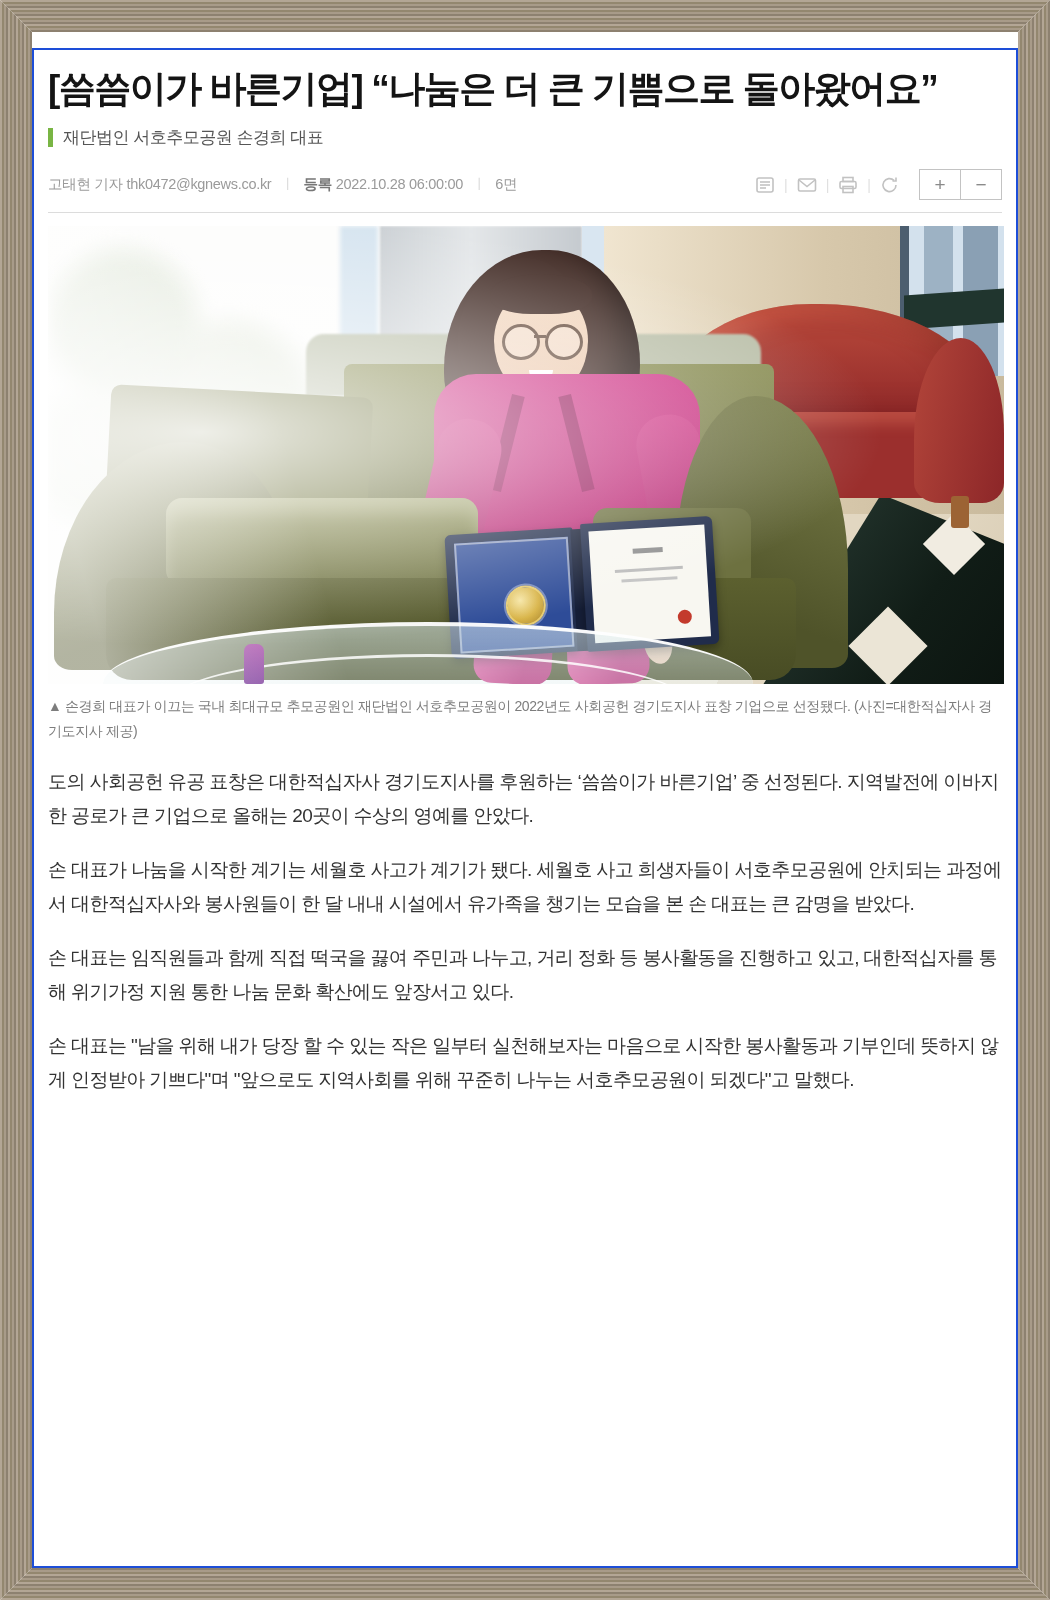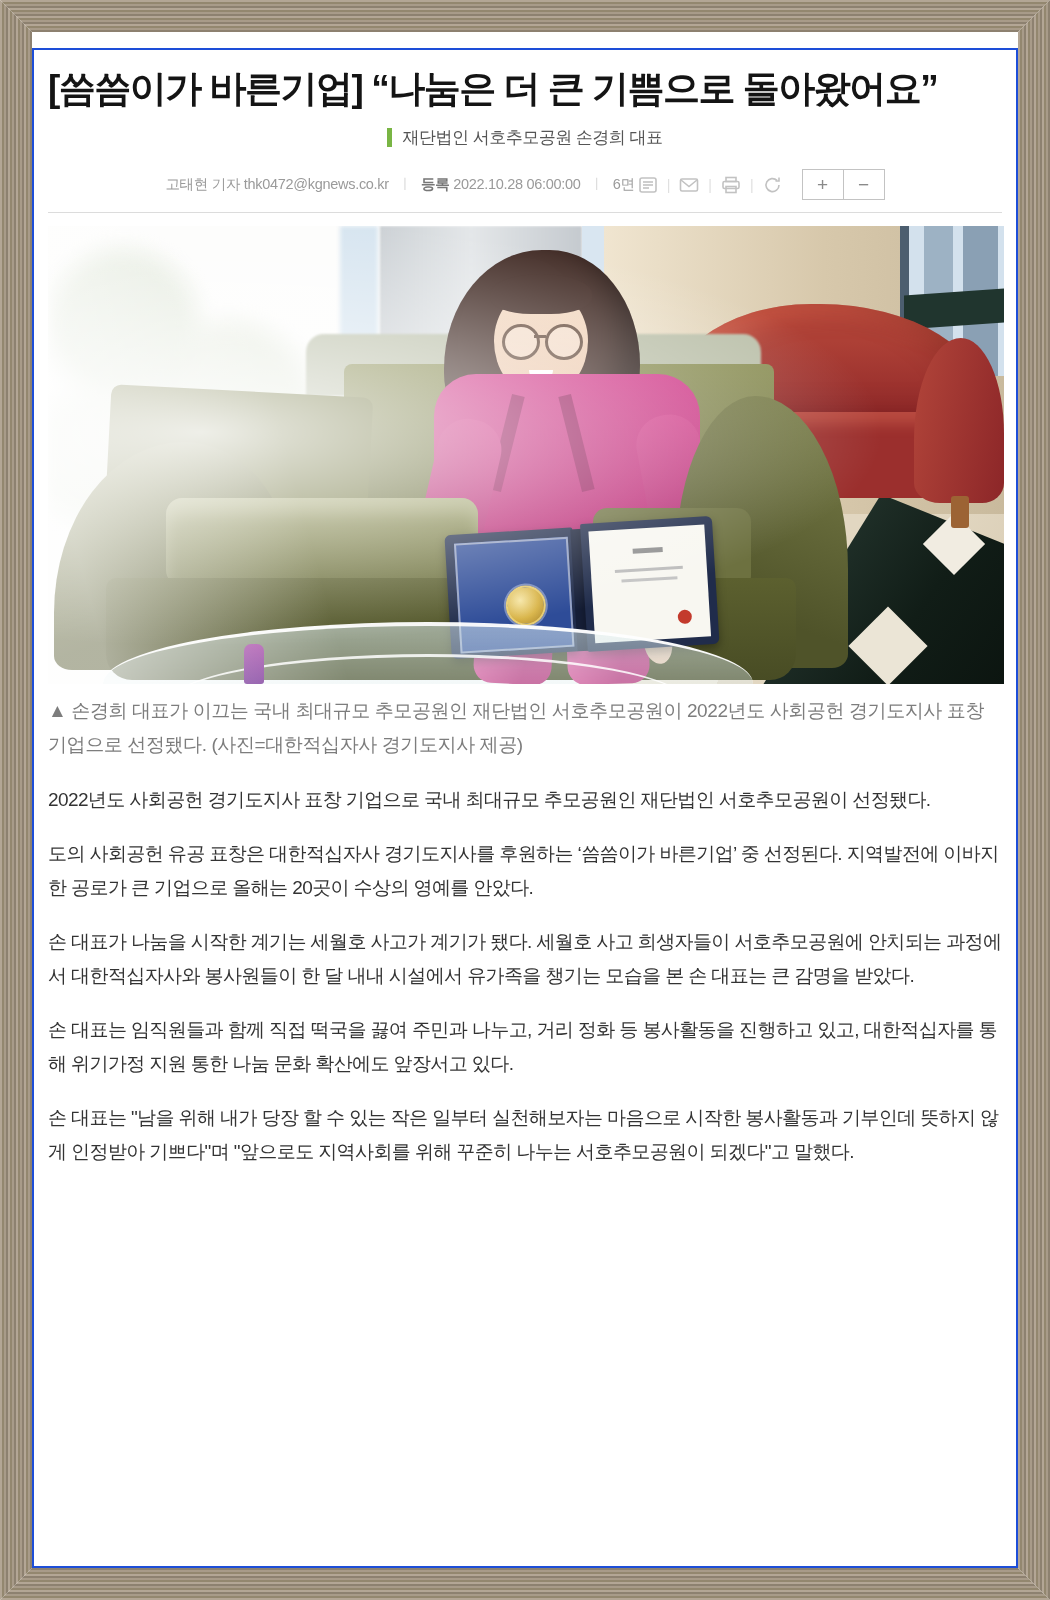--- a/index.html
+++ b/index.html
@@ -15,25 +15,25 @@
   .fr-left{top:0;bottom:0;left:0;width:32px;
     background:repeating-linear-gradient(90deg,#b3a695 0 2px,#93876f 2px 4px,#a89b89 4px 6px,#8d8170 6px 8px);
     clip-path:polygon(0 0,100% 32px,100% calc(100% - 32px),0 100%);}
   .fr-right{top:0;bottom:0;right:0;width:32px;
     background:repeating-linear-gradient(90deg,#b3a695 0 2px,#93876f 2px 4px,#a89b89 4px 6px,#8d8170 6px 8px);
     clip-path:polygon(0 32px,100% 0,100% 100%,0 calc(100% - 32px));}
   .content{position:absolute;left:32px;top:32px;right:32px;bottom:32px;background:#fff;
     border:2px solid #1d4ed8;padding:12px 14px;overflow:hidden;margin-top:16px;}
 
   h1.title{margin:4px 0 14px 0;font-size:37px;line-height:1.25;font-weight:700;color:#141414;letter-spacing:-1.5px;}
-  .subtitle-row{display:flex;align-items:center;margin:10px 0 16px 0;justify-content:center;}
+  .subtitle-row{display:flex;align-items:center;margin:10px 0 16px 0;}
   .subtitle-bar{width:5px;height:19px;background:#79b544;margin-right:10px;flex:0 0 auto;}
   .subtitle-text{font-size:17px;color:#555;letter-spacing:-0.5px;}
 
-  .byline-row{display:flex;justify-content:center;align-items:center;
+  .byline-row{display:flex;justify-content:space-between;align-items:center;
     padding:4px 0 12px 0;border-bottom:1px solid #dcdcdc;}
   .byline-left{font-size:14.5px;color:#9a9a9a;letter-spacing:-0.3px;}
   .byline-left b{color:#777;font-weight:700;}
   .sep{color:#d8d8d8;margin:0 9px;}
   .tools{display:flex;align-items:center;}
   .tool-ic{width:26px;height:22px;display:inline-flex;align-items:center;justify-content:center;cursor:pointer;}
   .tool-ic svg{stroke:#c2c2c2;fill:none;stroke-width:1.6;}
   .tsep{color:#e0e0e0;margin:0 6px;font-size:14px;}
   .zoom-box{display:flex;margin-left:16px;border:1px solid #c3c3c3;}
   .zoom-btn{width:40px;height:29px;display:flex;align-items:center;justify-content:center;
@@ -139,21 +139,21 @@
     border-top:4px solid rgba(255,255,255,.95);
     background:linear-gradient(180deg,rgba(222,238,242,.55),rgba(255,255,255,.12));}
   .tbl-arc2{left:120px;top:428px;width:520px;height:100px;border-radius:50%/48%;
     border-top:3px solid rgba(255,255,255,.85);}
   .vase{left:196px;top:418px;width:20px;height:40px;border-radius:7px 7px 3px 3px;
     background:linear-gradient(180deg,#b05bb0,#7e3f9d);}
   .ph-glow{inset:0;pointer-events:none;
     background:radial-gradient(ellipse at 16% 45%,rgba(255,255,255,.85) 0%,rgba(255,255,255,.35) 35%,rgba(255,255,255,0) 60%),
                linear-gradient(75deg,rgba(255,255,255,.55) 0 6%,rgba(255,255,255,0) 28%);}
 
-  .caption{margin-top:10px;font-size:19px;color:#7d7d7d;line-height:1.75;letter-spacing:-0.4px;}
+  .caption{margin-top:10px;font-size:14px;color:#7d7d7d;line-height:1.75;letter-spacing:-0.4px;}
   .article-body{margin-top:22px;font-size:19px;color:#333;line-height:34px;letter-spacing:-0.6px;}
   .article-body p{margin:0 0 20px 0;}
   .footer-line{margin-top:4px;font-size:18px;color:#3d3d3d;letter-spacing:-0.5px;}
 </style>
 </head>
 <body>
 
 <div class="frame">
   <div class="fr fr-top"></div>
   <div class="fr fr-bottom"></div>
@@ -276,21 +276,20 @@
       </div>
       <div class="tbl-arc"></div>
       <div class="tbl-arc2"></div>
       <div class="vase"></div>
       <div class="ph-glow"></div>
     </div>
 
     <div class="caption">▲ 손경희 대표가 이끄는 국내 최대규모 추모공원인 재단법인 서호추모공원이 2022년도 사회공헌 경기도지사 표창 기업으로 선정됐다. (사진=대한적십자사 경기도지사 제공)</div>
 
     <div class="article-body">
-      <p>2022년도 사회공헌 경기도지사 표창 기업으로 국내 최대규모 추모공원인 재단법인 서호추모공원이 선정됐다.</p>
       <p>도의 사회공헌 유공 표창은 대한적십자사 경기도지사를 후원하는 ‘씀씀이가 바른기업’ 중 선정된다. 지역발전에 이바지한 공로가 큰 기업으로 올해는 20곳이 수상의 영예를 안았다.</p>
       <p>손 대표가 나눔을 시작한 계기는 세월호 사고가 계기가 됐다. 세월호 사고 희생자들이 서호추모공원에 안치되는 과정에서 대한적십자사와 봉사원들이 한 달 내내 시설에서 유가족을 챙기는 모습을 본 손 대표는 큰 감명을 받았다.</p>
       <p>손 대표는 임직원들과 함께 직접 떡국을 끓여 주민과 나누고, 거리 정화 등 봉사활동을 진행하고 있고, 대한적십자를 통해 위기가정 지원 통한 나눔 문화 확산에도 앞장서고 있다.</p>
       <p>손 대표는 "남을 위해 내가 당장 할 수 있는 작은 일부터 실천해보자는 마음으로 시작한 봉사활동과 기부인데 뜻하지 않게 인정받아 기쁘다"며 "앞으로도 지역사회를 위해 꾸준히 나누는 서호추모공원이 되겠다"고 말했다.</p>
     </div>
 
   </div>
 </div>
 
 </body></html>

